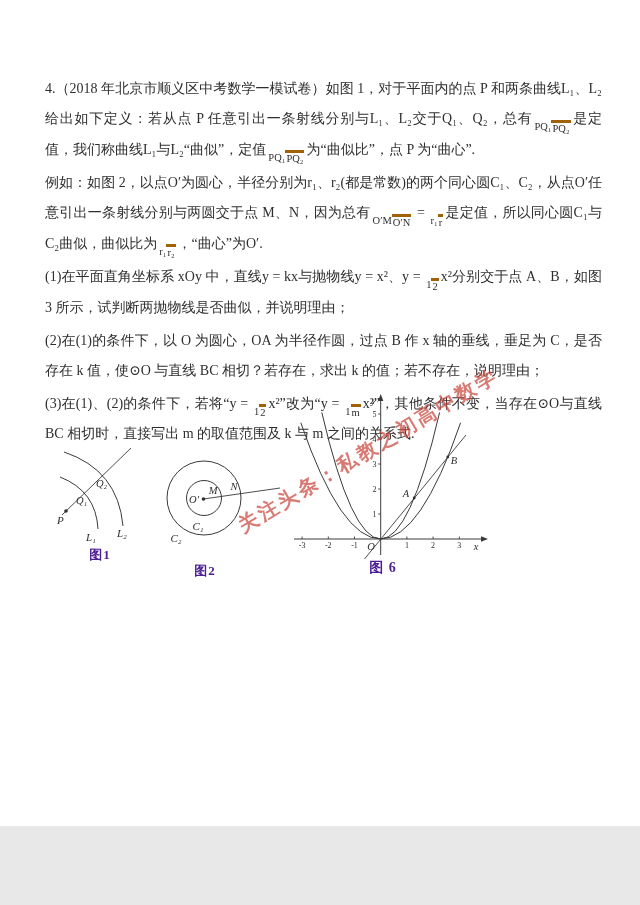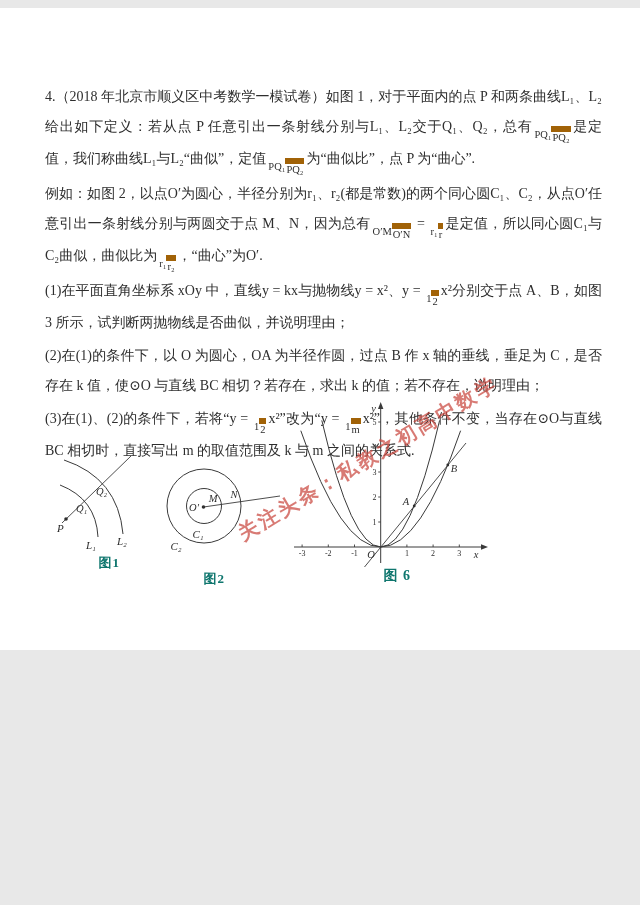--- a/index.html
+++ b/index.html
@@ -1,34 +1,34 @@
 <!DOCTYPE html>
 <html><head>
 <meta charset="utf-8">
 <style>
   html,body{margin:0;padding:0;background:#e8e8e8;}
   .page{
-    position:relative;width:640px;height:642px;background:#ffffff;
+    position:relative;width:640px;height:826px;background:#ffffff;
     font-family:"Liberation Serif","DejaVu Serif",serif;color:#2e2e2e;
-    overflow:hidden;margin:8px auto;
+    overflow:hidden;margin:0 auto;
   }
   .content{
     position:absolute;left:45px;top:74px;width:557px;
     font-size:14px;line-height:30px;text-align:justify;
   }
   .content p{margin:0 0 3px 0;}
   .frac{
     display:inline-flex;flex-direction:row;align-items:center;
     vertical-align:-7px;line-height:1.15;font-size:10.5px;margin:0 2px;
   }
-  .frac span:last-child{border-top:6px solid #a16207;padding:0 1px;}
+  .frac span:last-child{border-top:3px solid #a16207;padding:0 1px;}
   .figure{position:absolute;}
   .fig-caption{
-    position:absolute;font-size:13px;font-weight:bold;color:#0f766e;
-    text-align:right;letter-spacing:1px;
+    position:absolute;font-size:13px;font-weight:bold;color:#4c1d95;
+    text-align:center;letter-spacing:1px;
   }
   svg text{fill:#2e2e2e;}
   .var{font-style:italic;}
   .watermark{
     position:absolute;left:240px;top:514px;white-space:nowrap;
     font-size:20px;letter-spacing:3px;font-weight:bold;
     color:rgba(201,71,63,0.72);
     transform:rotate(-31deg);transform-origin:0 50%;
     pointer-events:none;
   }

